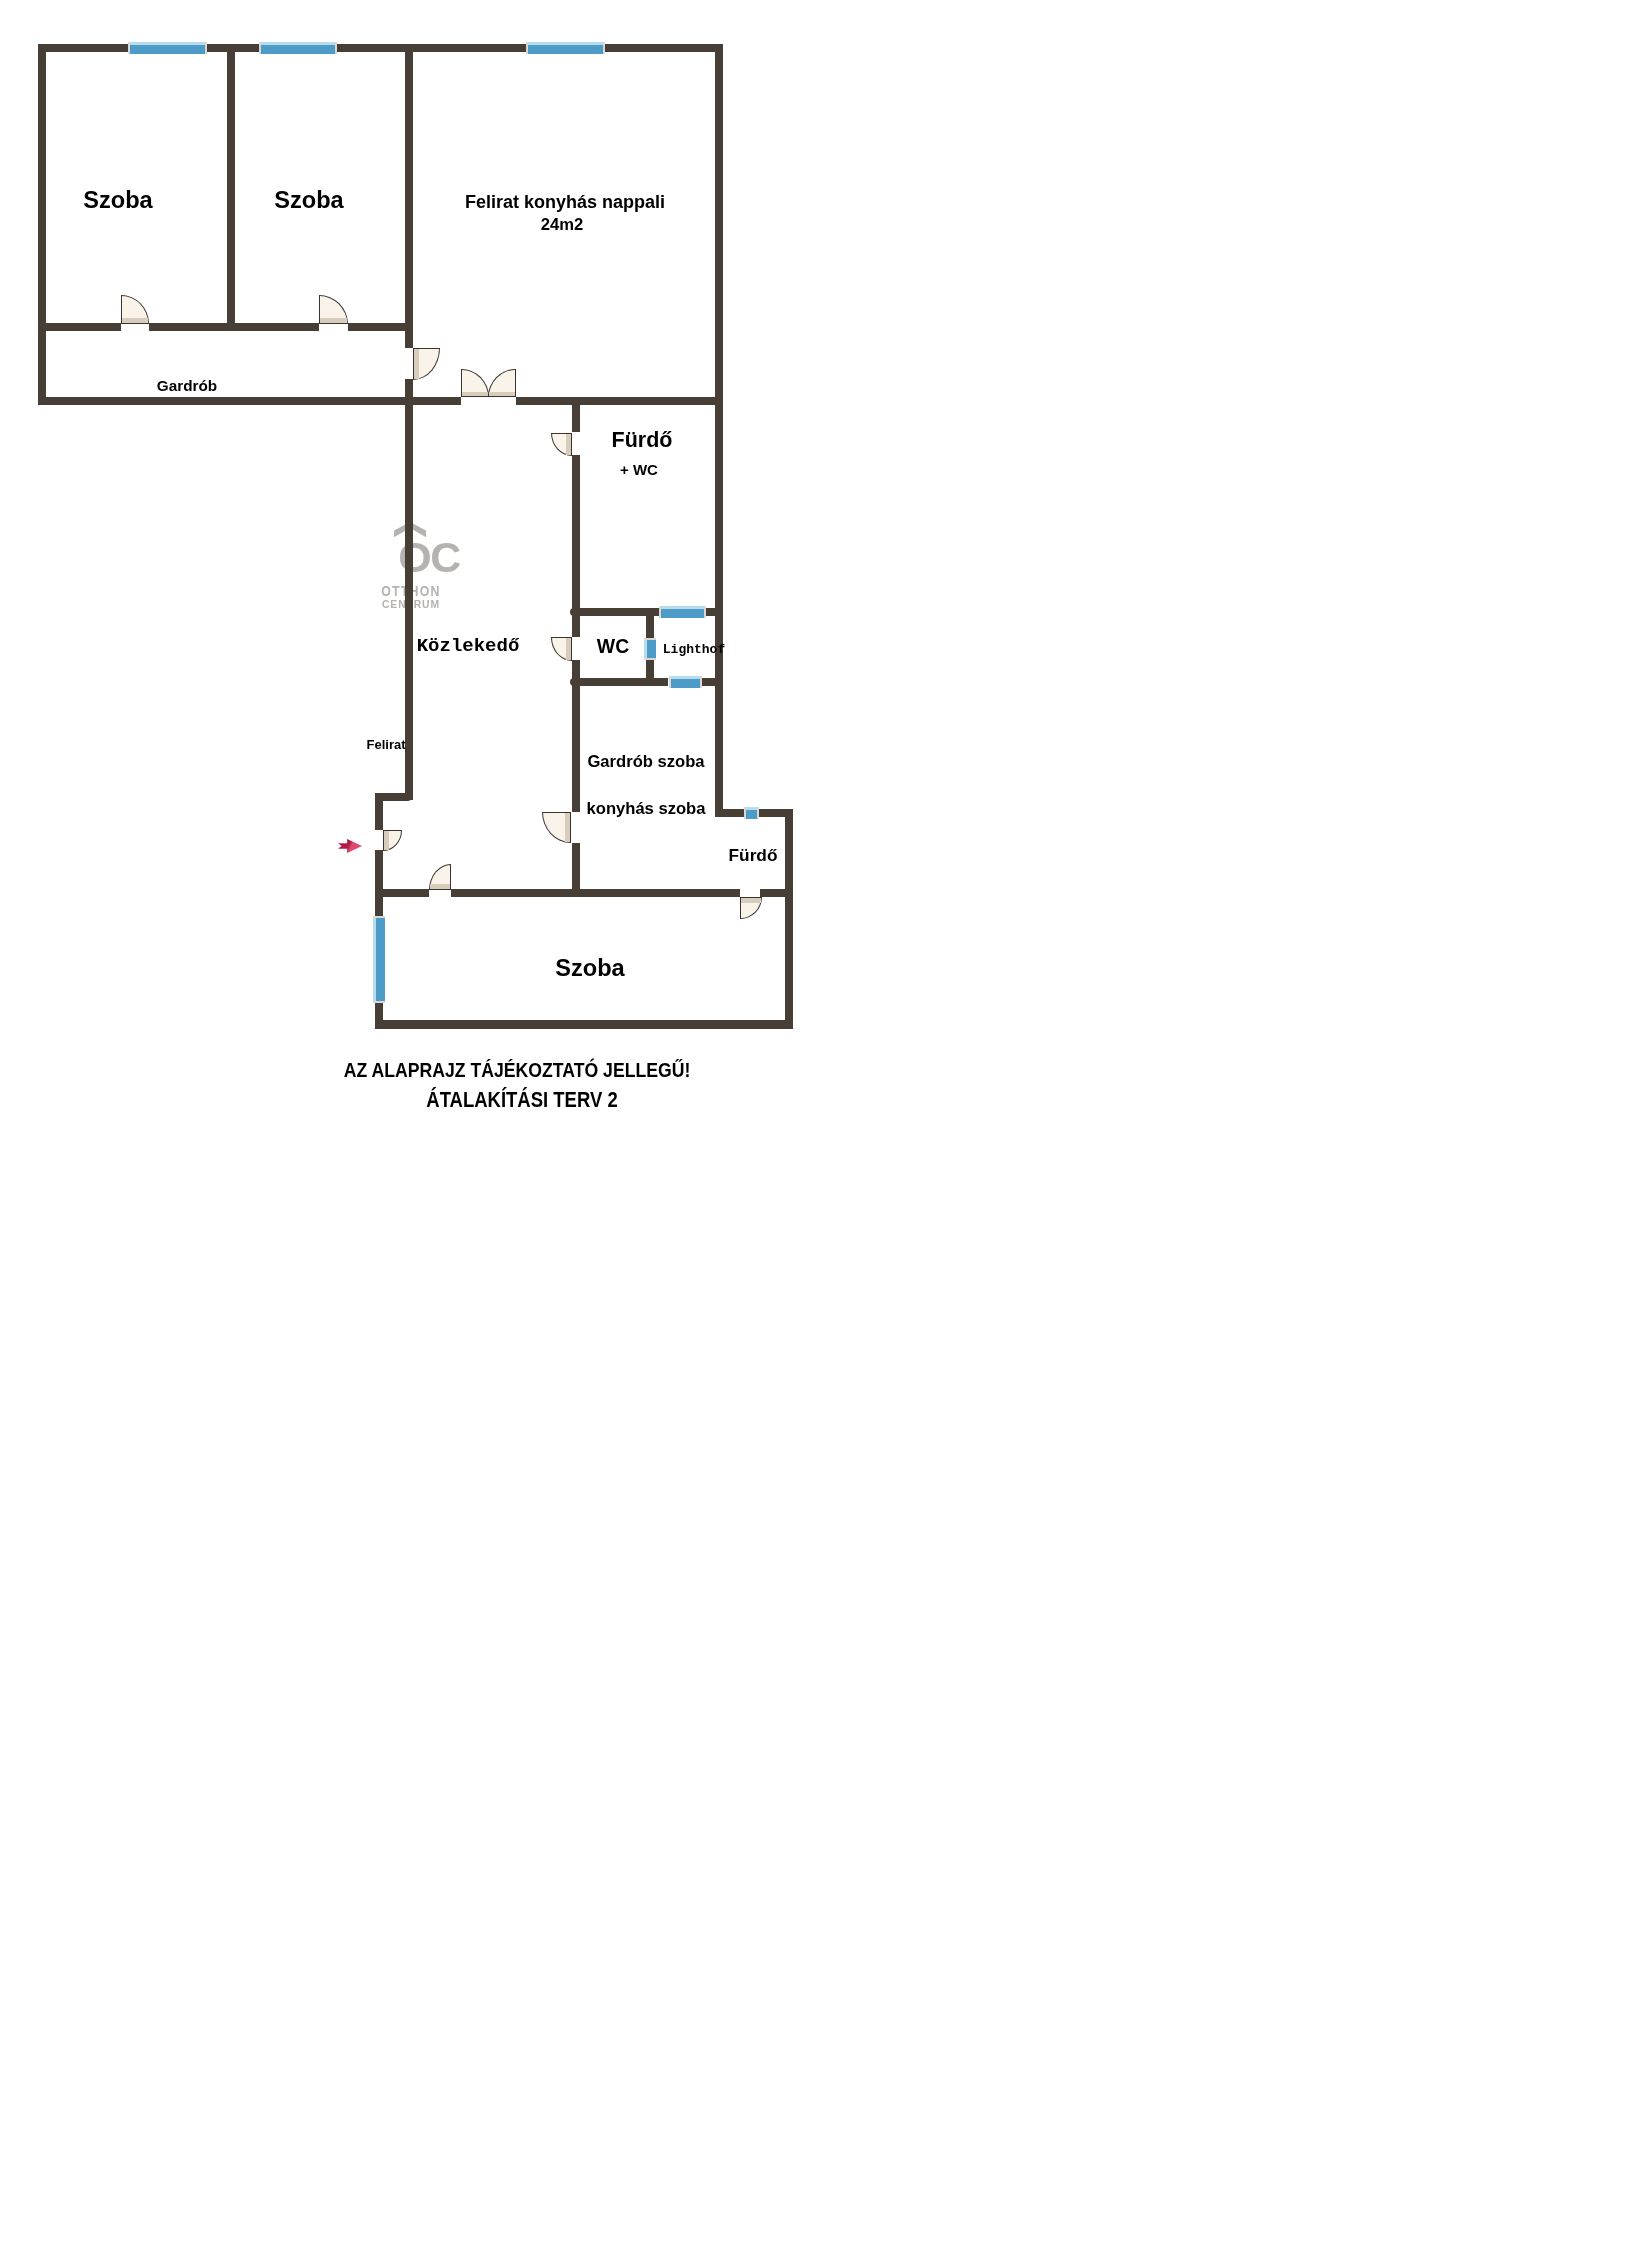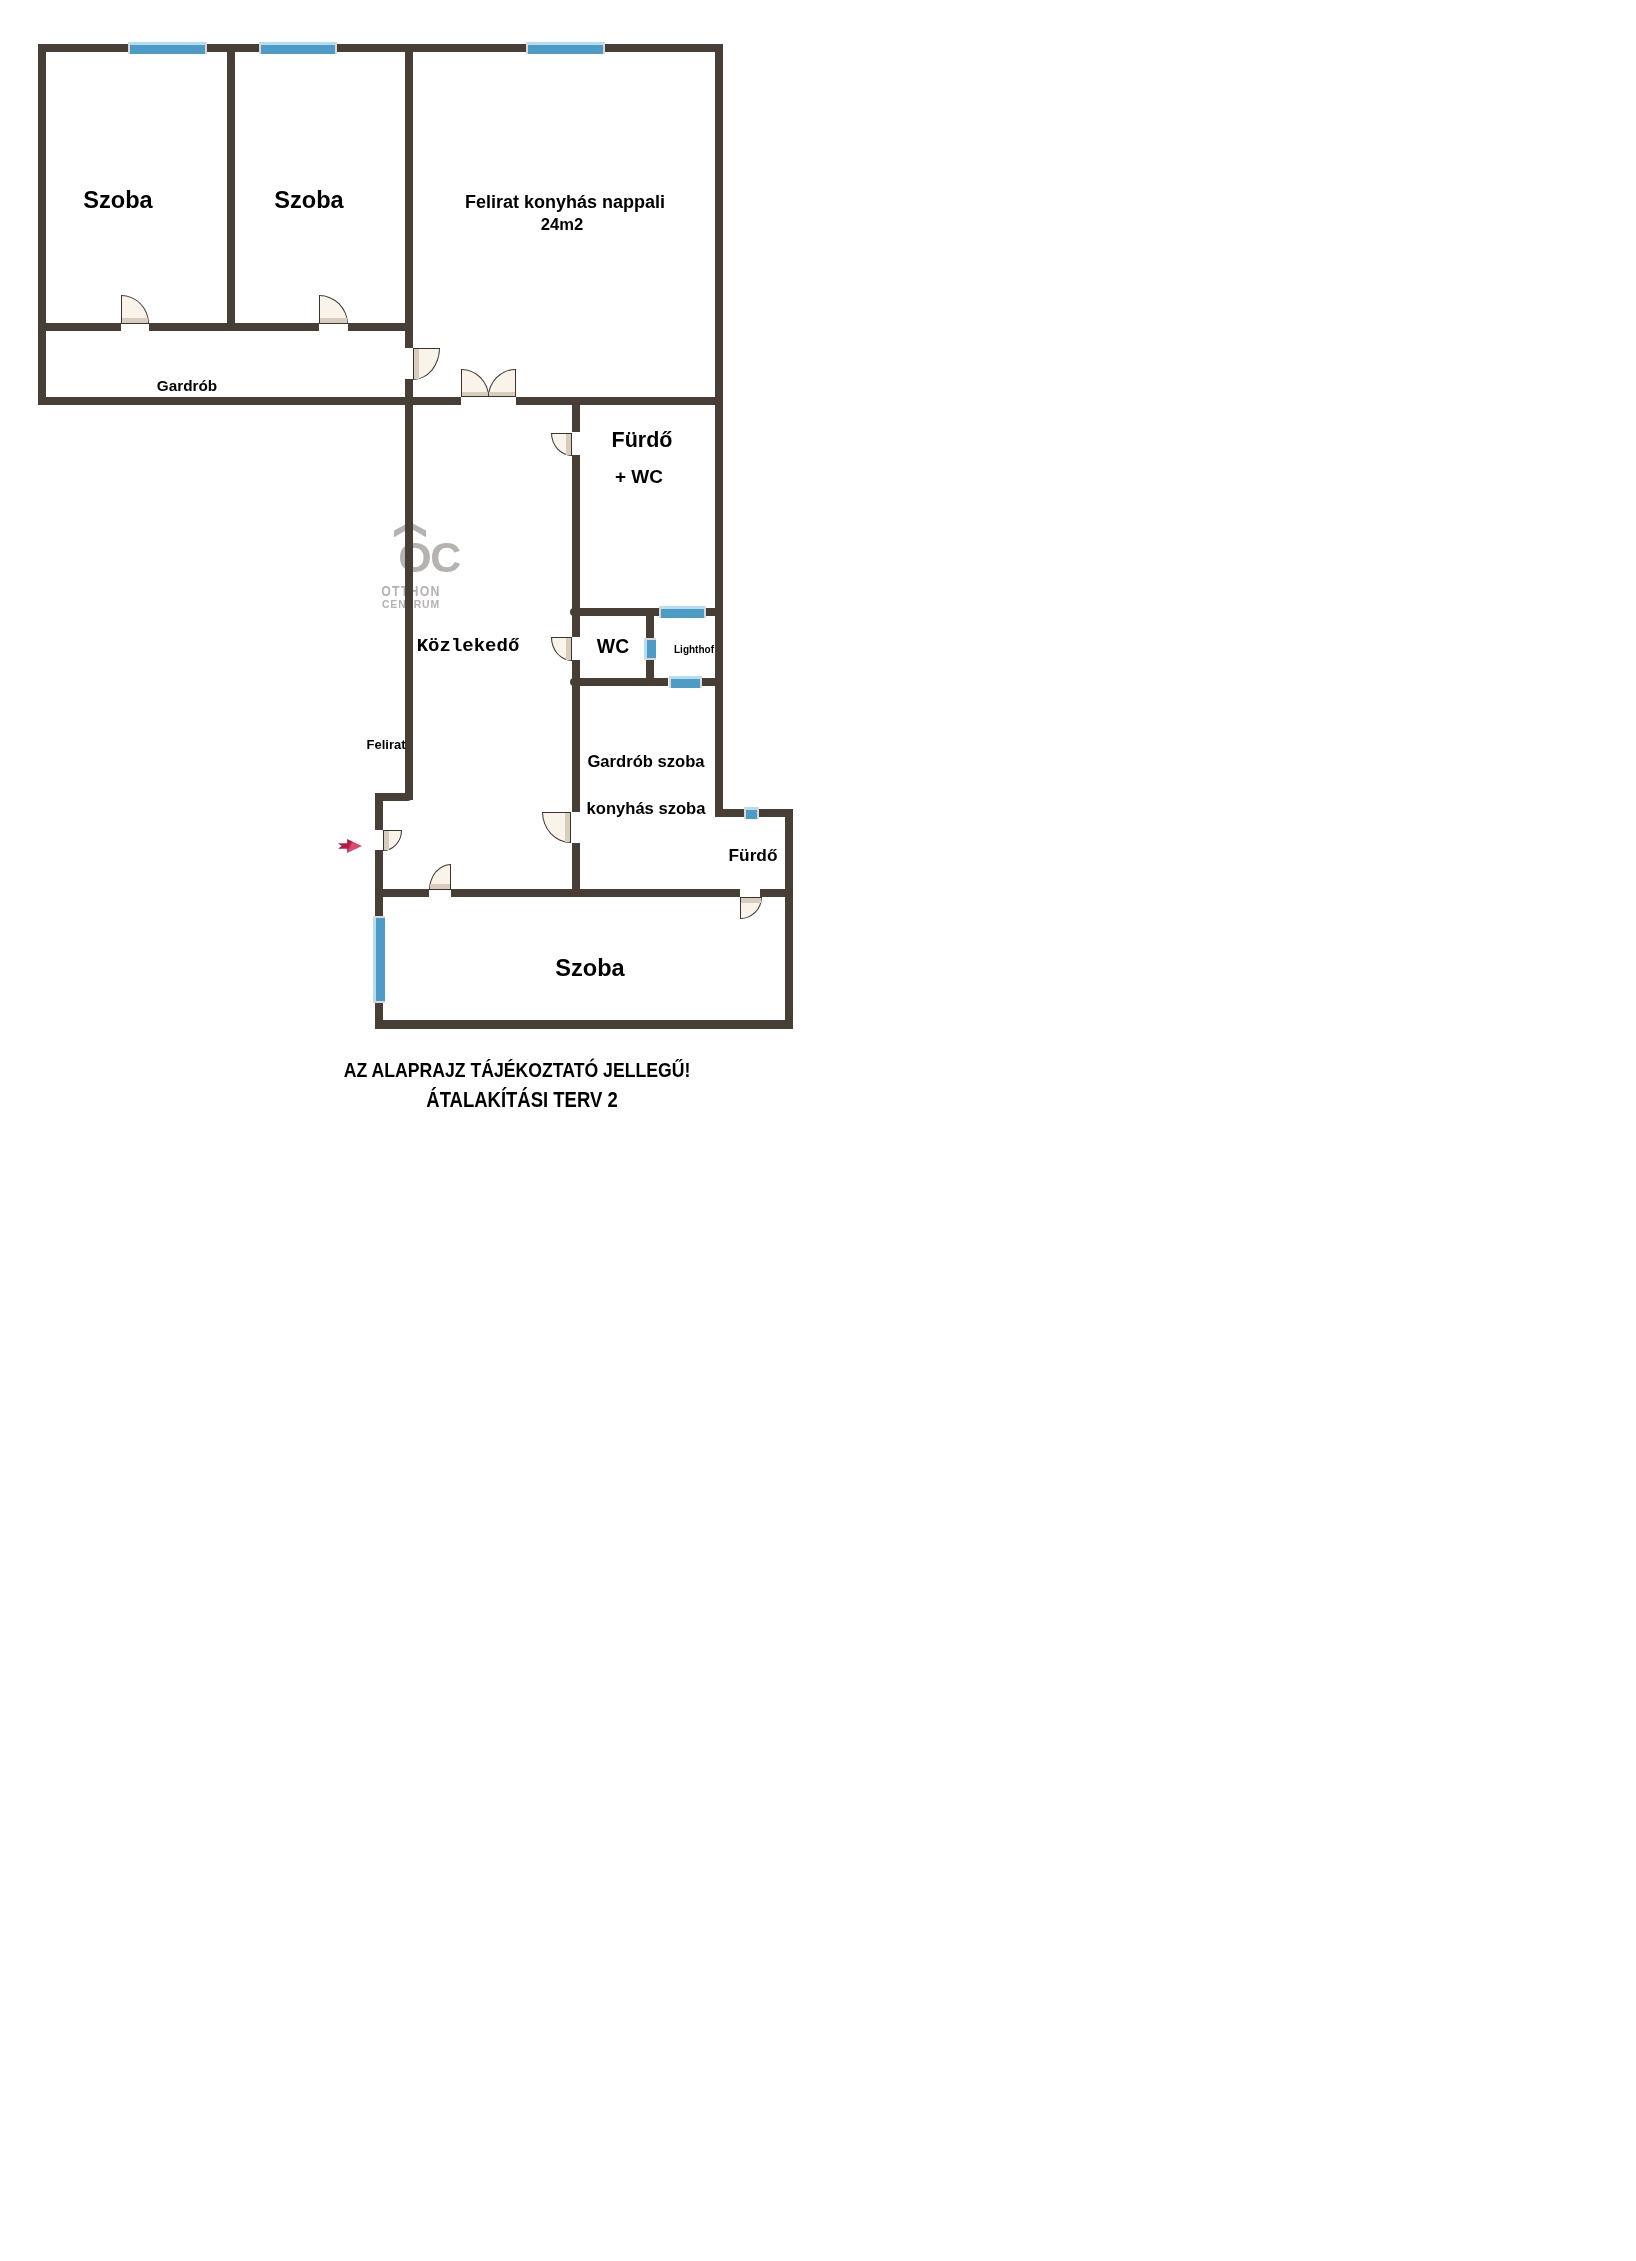--- a/index.html
+++ b/index.html
@@ -130,24 +130,24 @@
     </div>
 
   <div class="arrow"></div>
 
   <div class="lbl" style="left:118px;top:200px;font-size:23.6px;">Szoba</div>
   <div class="lbl" style="left:309px;top:200px;font-size:23.6px;">Szoba</div>
   <div class="lbl" style="left:565px;top:202px;font-size:18px;">Felirat konyhás nappali</div>
   <div class="lbl" style="left:562px;top:225px;font-size:16.6px;">24m2</div>
   <div class="lbl" style="left:187px;top:386px;font-size:15.3px;">Gardrób</div>
   <div class="lbl" style="left:642px;top:440px;font-size:21.5px;">Fürdő</div>
-  <div class="lbl" style="left:639px;top:469px;font-size:19px;margin-top:8px;">+ WC</div>
+  <div class="lbl" style="left:639px;top:469px;font-size:15px;">+ WC</div>
   <div class="lbl" style="left:468px;top:646px;font-size:19px;font-family:Liberation Mono, monospace;">Közlekedő</div>
   <div class="lbl" style="left:613px;top:646px;font-size:19.4px;">WC</div>
-  <div class="lbl" style="left:694px;top:649px;font-size:10px;">Lighthof</div>
+  <div class="lbl" style="left:694px;top:649px;font-size:13px;font-family:Liberation Mono, monospace;">Lighthof</div>
   <div class="lbl" style="left:386px;top:744px;font-size:13px;text-align:right;">Felirat</div>
   <div class="lbl" style="left:646px;top:762px;font-size:16.6px;">Gardrób szoba</div>
   <div class="lbl" style="left:646px;top:809px;font-size:16.6px;">konyhás szoba</div>
   <div class="lbl" style="left:753px;top:855px;font-size:17.3px;">Fürdő</div>
   <div class="lbl" style="left:590px;top:968px;font-size:23.6px;">Szoba</div>
 
   <div class="lbl cond" style="left:517px;top:1070px;font-size:21px;">AZ ALAPRAJZ TÁJÉKOZTATÓ JELLEGŰ!</div>
   <div class="lbl cond" style="left:522px;top:1100px;font-size:22px;">ÁTALAKÍTÁSI TERV 2</div>
 
 </div>

